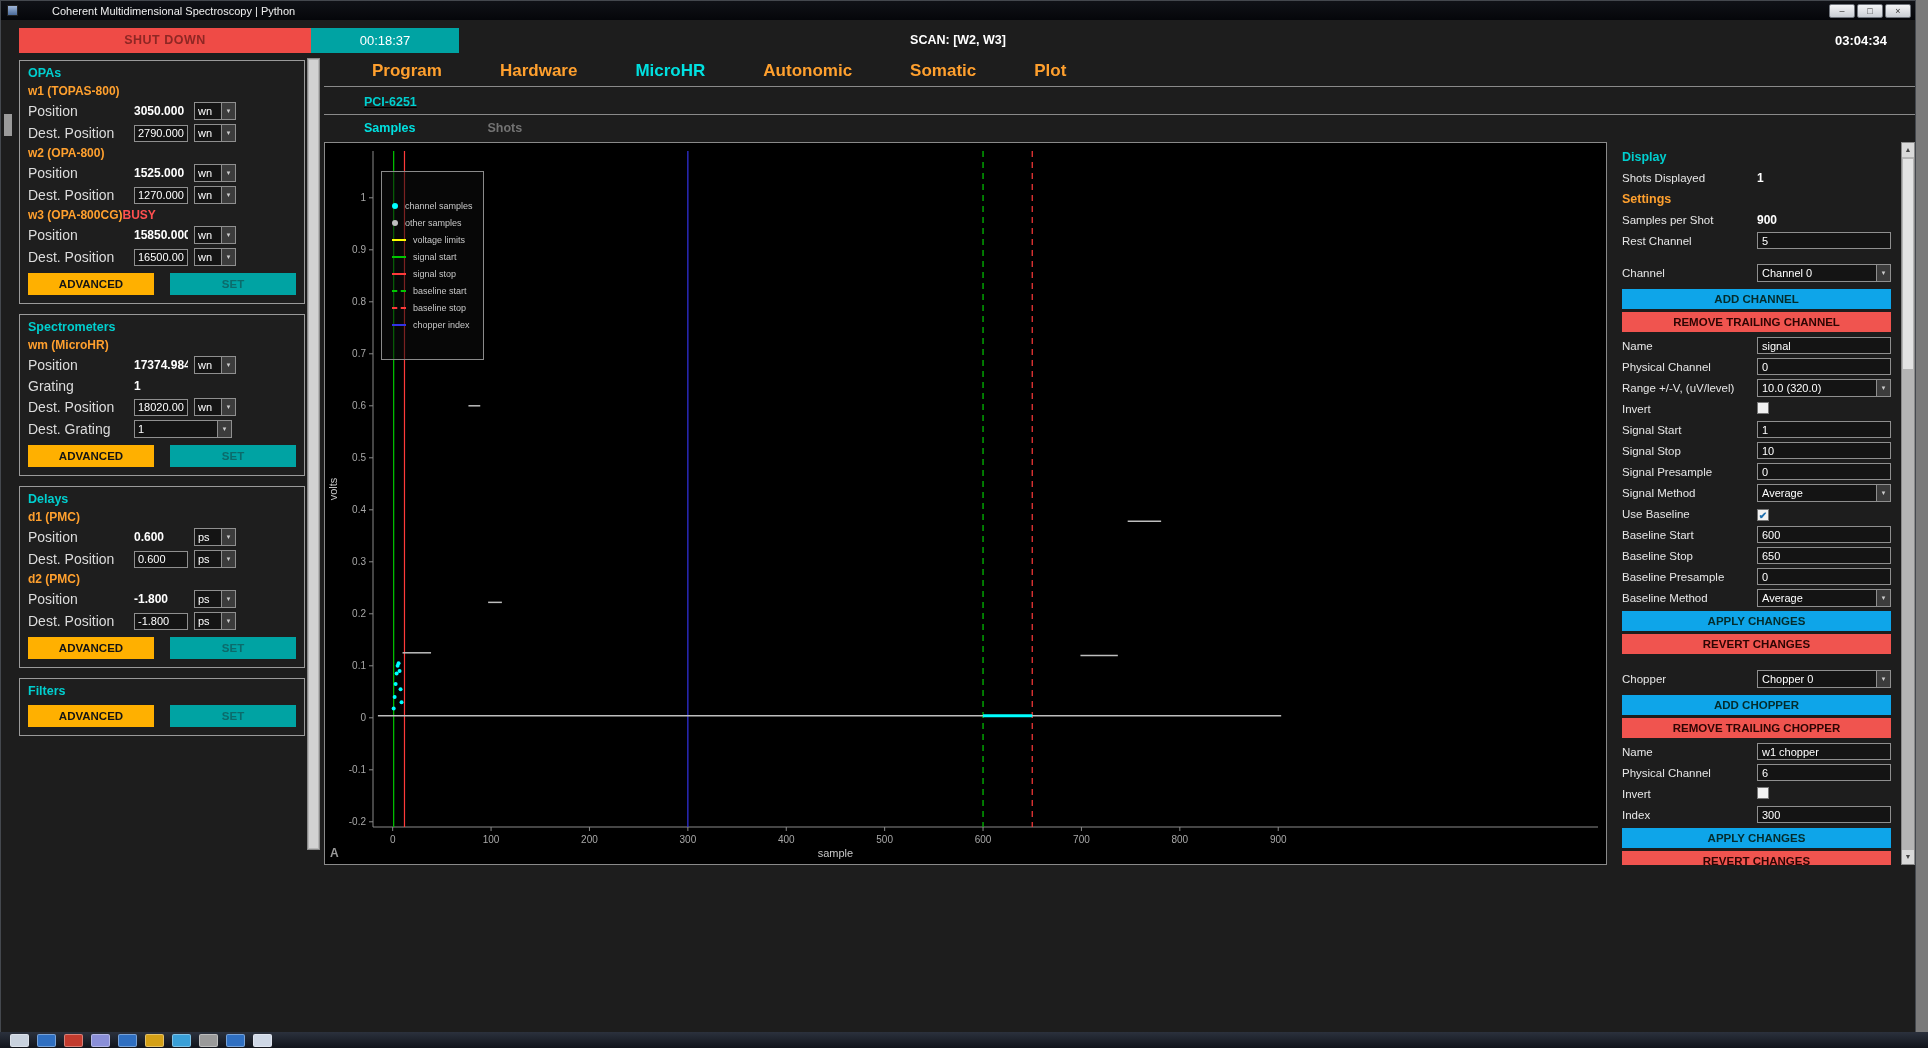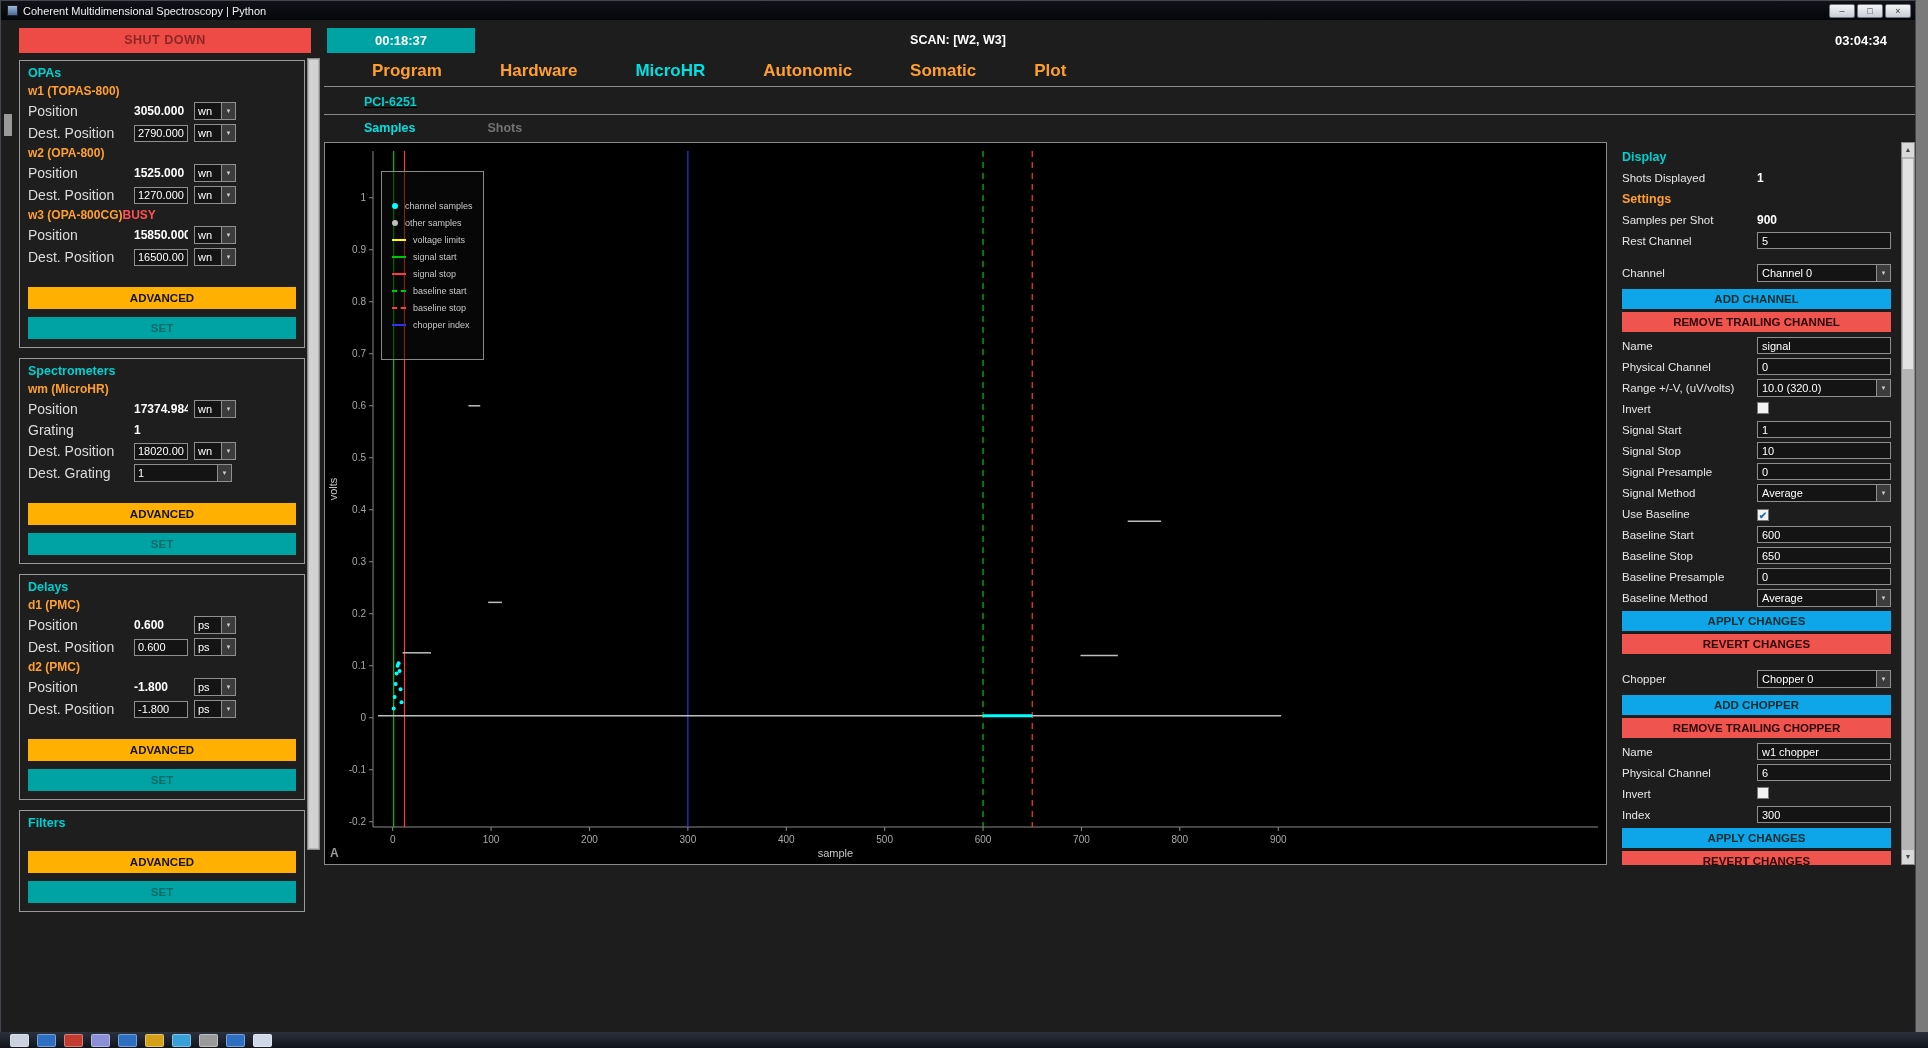--- a/index.html
+++ b/index.html
@@ -8,34 +8,34 @@
   .desktop { position:absolute; inset:0; background:#7a7a7a; }
 
   
   .win { position:absolute; top:0; left:0; width:1916px; height:1033px;
          background:#1d1d1d; border:1px solid #44484e; }
   .titlebar { position:absolute; top:0; left:0; right:0; height:19px;
               background:linear-gradient(#101217,#05060a); display:flex; align-items:center;
               padding:0 4px; color:#f0f0f0; font-size:11px; }
   .app-ico { width:11px; height:11px; background:linear-gradient(#9fb6d8,#4a6a9a);
              border:1px solid #222; margin:0 5px 0 2px; }
-  .title-text { flex:0 0 auto; }
+  .title-text { flex:0 0 auto;margin-left:29px; }
   .win-controls { margin-left:auto; display:flex; gap:2px; }
   .win-btn { width:26px; height:14px; background:linear-gradient(#f4f5f7,#c9cdd4);
              border:1px solid #6f747c; border-radius:2px; color:#333; font-size:9px;
              line-height:12px; text-align:center; }
 
   
   .app { position:absolute; top:19px; left:0; right:0; bottom:0; background:#1d1d1d; }
   .topbar { position:relative; height:30px; margin-top:5px; display:flex; align-items:center; }
   .btn-shutdown { width:292px; height:25px; margin-left:18px; background:#ef4b46;
                   color:#8e2724; font-weight:bold; font-size:12.5px; text-align:center;
                   line-height:25px; letter-spacing:.5px; }
-  .timer { width:148px; height:25px; margin-left:16px; background:#00a3a3; color:#ffffff;
-           font-weight:bold; font-size:13px; text-align:center; line-height:25px; }
+  .timer { width:148px; height:25px; background:#00a3a3; color:#ffffff;
+           font-weight:normal; font-size:13px; text-align:center; line-height:25px; }
   .scan-label { position:absolute; left:50%; transform:translateX(-50%); color:#fff;
                 font-weight:bold; font-size:12.5px; }
   .clock { margin-left:auto; margin-right:28px; color:#fff; font-weight:bold; font-size:13px; }
 
   .body-row { display:flex; margin-top:3px; }
   .edge-strip { width:14px; height:792px; position:relative; }
   .edge-thumb { position:absolute; top:56px; left:3px; width:8px; height:22px; background:#9a9a9a; }
 
   
   .left-panel { width:292px; height:792px; padding:2px 2px 0 4px; }
@@ -48,21 +48,21 @@
   .lbl { width:100px; color:#dcdcdc; font-size:14px; }
   .val { width:54px; color:#fff; font-weight:bold; font-size:12px; white-space:nowrap; overflow:hidden; }
   .inp { width:54px; height:17px; background:#141414; border:1px solid #8f8f8f; color:#fff;
          font-size:11px; padding:0 3px; font-family:"Liberation Sans",sans-serif; }
   .combo { width:42px; height:18px; display:flex; align-items:stretch; background:#141414;
            border:1px solid #8f8f8f; color:#fff; font-size:11px; }
   .combo.wide { width:98px; }
   .combo .txt { flex:1; padding:2px 0 0 3px; white-space:nowrap; overflow:hidden; }
   .combo .arr { width:14px; background:#3c3c3c; border-left:1px solid #8f8f8f; color:#ccc;
                 font-size:6px; text-align:center; line-height:16px; }
-  .btn-row { display:flex; gap:8px; margin-top:21px;flex-direction:column; }
+  .btn-row { display:flex; gap:16px; margin-top:7px; }
   .btn { flex:1; height:22px; line-height:22px; text-align:center; font-weight:bold; font-size:11.5px; }
   .btn.advanced { background:#ffb000; color:#141414; }
   .btn.set { background:#00a3a3; color:#0b6b6b; }
 
   .left-scroll { width:13px; height:792px; background:#b5b5b5; position:relative; border:1px solid #8a8a8a; }
   .left-scroll .thumb { position:absolute; top:1px; left:1px; right:1px; bottom:1px; background:#d2d2d2; }
 
   
   .main-col { flex:1; display:flex; flex-direction:column; padding:0 0 0 4px; }
   .menu-row { display:flex; gap:58px; padding:3px 0 5px 48px; }
@@ -502,21 +502,21 @@
 
             <div class="rp-row">
               <span class="rp-lbl">Name</span>
               <input class="rp-inp" value="signal" style="">
             </div>
             <div class="rp-row">
               <span class="rp-lbl">Physical Channel</span>
               <input class="rp-inp" value="0" style="">
             </div>
             <div class="rp-row">
-              <span class="rp-lbl">Range +/-V, (uV/volts)</span>
+              <span class="rp-lbl">Range +/-V, (uV/level)</span>
               <span class="rp-combo">
                 <span class="txt">10.0 (320.0)</span>
                 <span class="arr">▼</span>
               </span>
             </div>
             <div class="rp-row">
               <span class="rp-lbl">Invert</span>
               <span class="cb-wrap"><span class="cb"></span></span>
             </div>
             <div class="rp-row">

